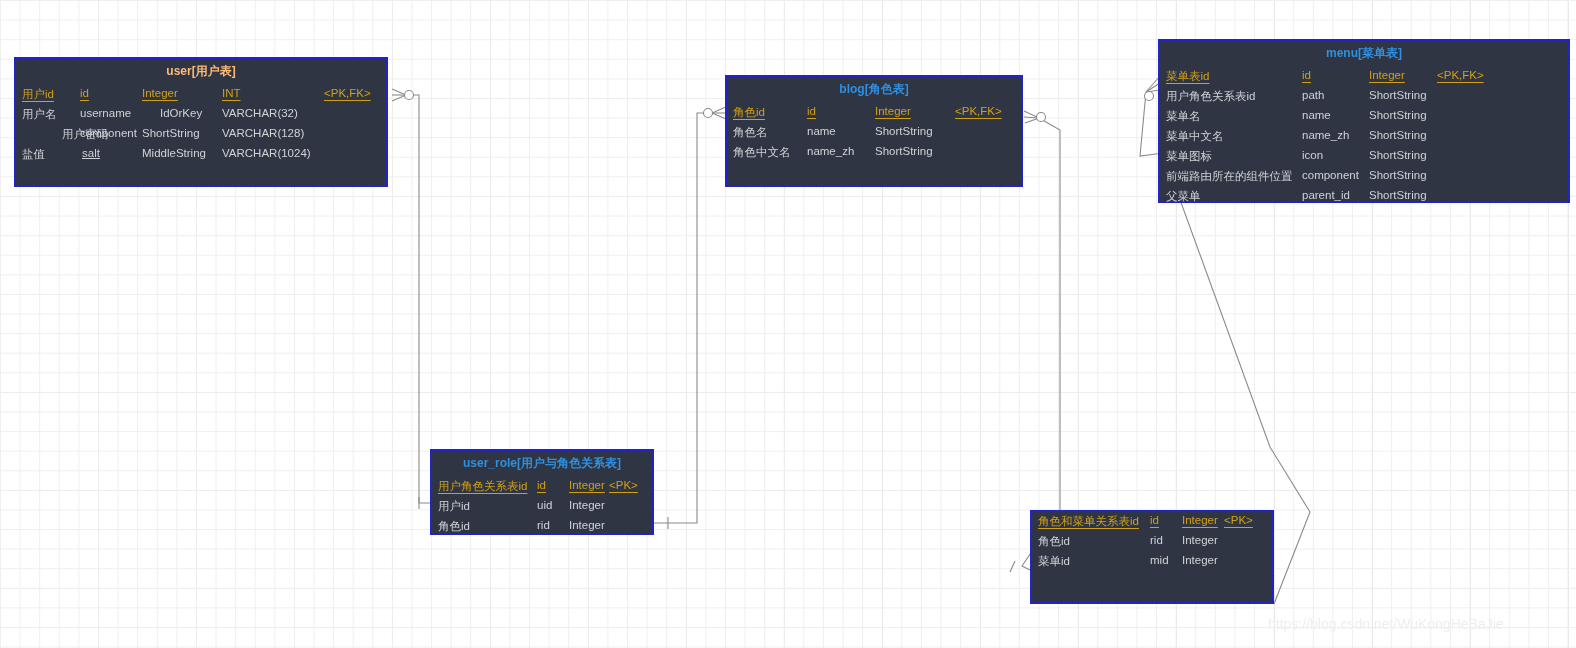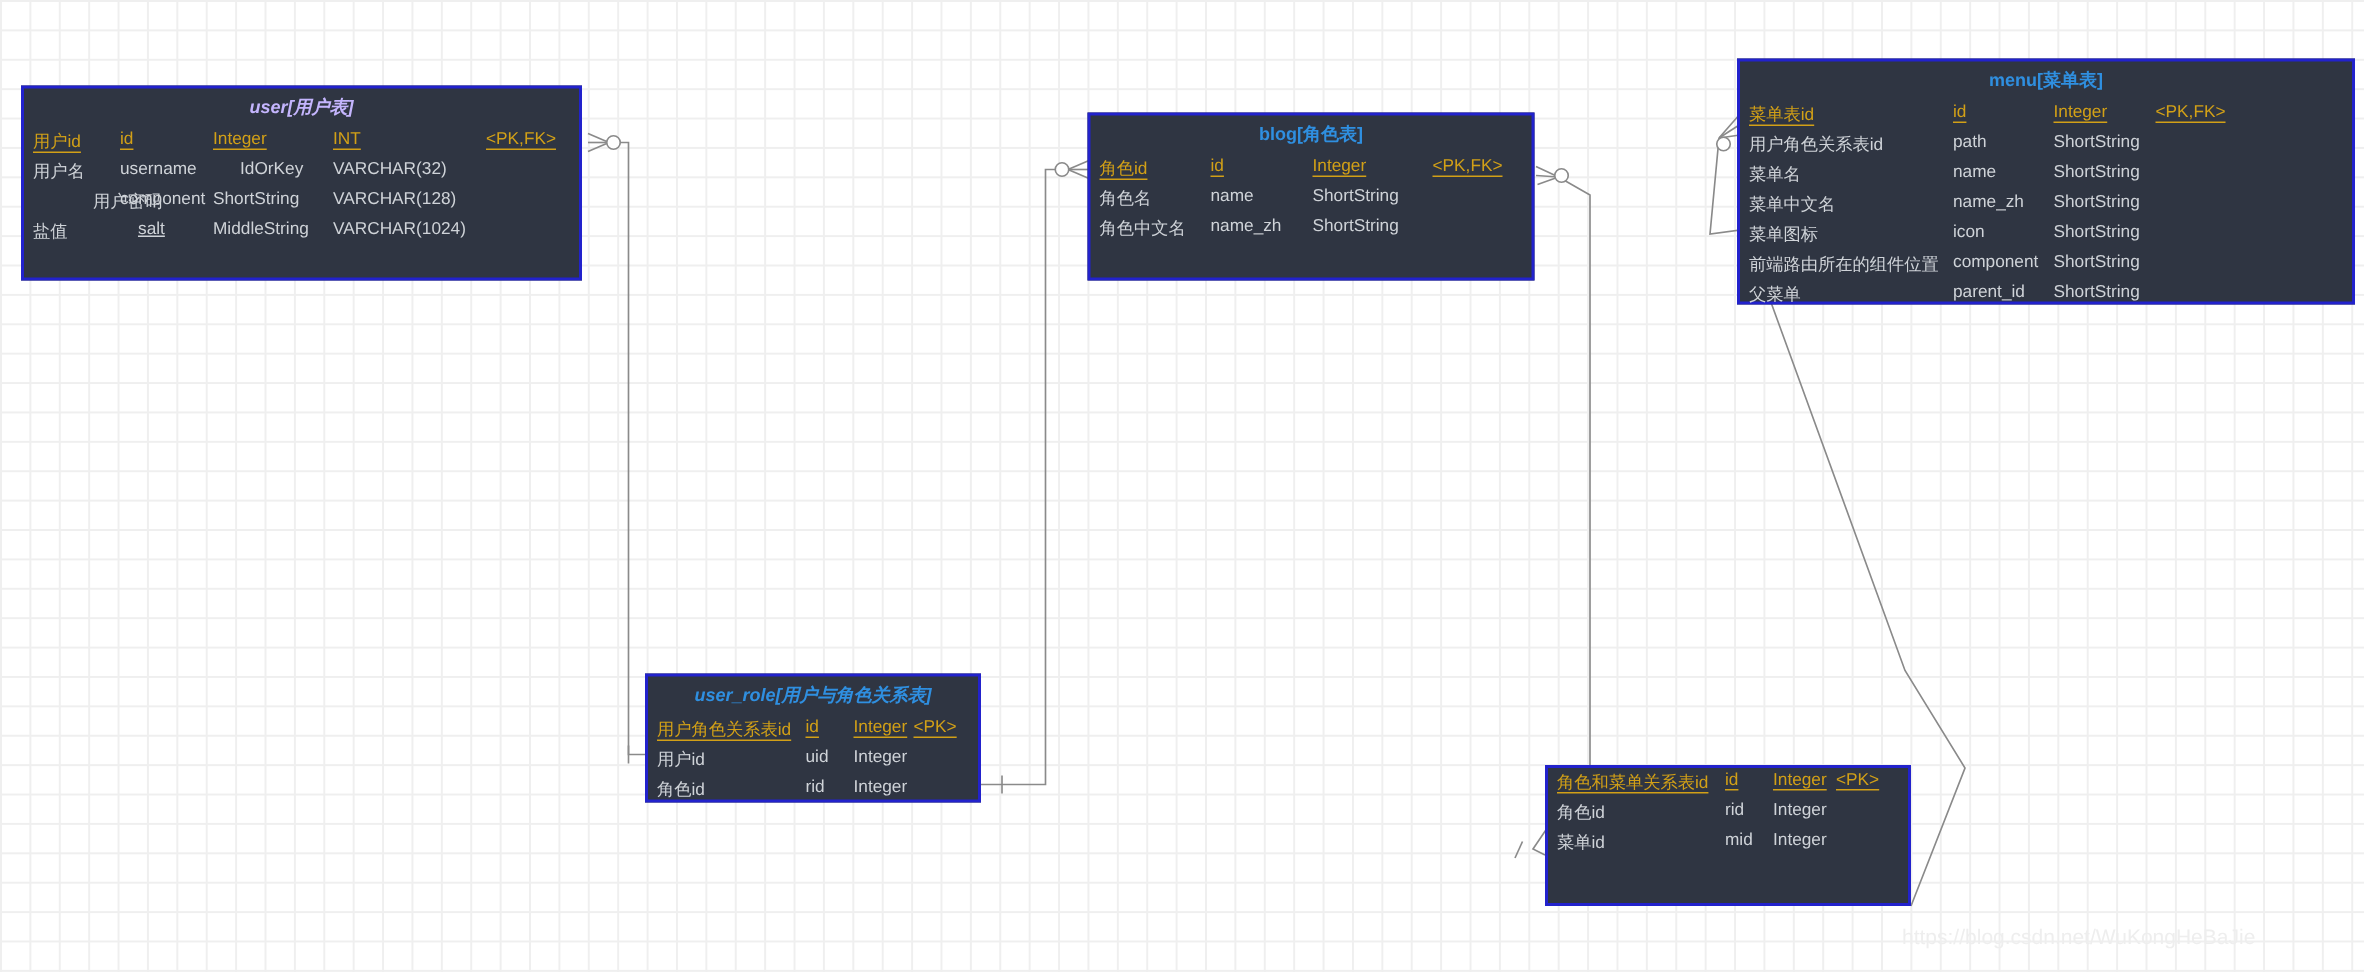--- a/index.html
+++ b/index.html
@@ -118,21 +118,21 @@
 
       <path d="M 419 497 L 419 509"></path>
       <path d="M 668 517 L 668 529"></path>
       <path d="M 1015 561 L 1010 572"></path>
     </g>
   </svg>
 
   <div class="watermark" style="left:1268px; top:616px;">https://blog.csdn.net/WuKongHeBaJie</div>
 
 <div class="entity" style="left: 14px; top: 57px; width: 374px; height: 130px; background: rgb(47, 53, 66); border-color: rgb(34, 34, 204);">
-      <div class="entity-title" style="color: #c4b5fd; font-style: italic;">user[用户表]</div>
+      <div class="entity-title" style="color: #fdba74;">user[用户表]</div>
       <div class="rows">
         <div class="row pk">
           <span class="cell" style="left: 6px; color: rgb(210, 160, 23);">用户id</span>
           <span class="cell" style="left: 64px; color: rgb(210, 160, 23);">id</span>
           <span class="cell" style="left: 126px; color: rgb(210, 160, 23);">Integer</span>
           <span class="cell" style="left: 206px; color: rgb(210, 160, 23);">INT</span>
           <span class="cell" style="left: 308px; color: rgb(210, 160, 23);">&lt;PK,FK&gt;</span>
         </div>
         <div class="row">
           <span class="cell" style="left: 6px; color: rgb(207, 211, 216);">用户名</span>
@@ -141,21 +141,21 @@
           <span class="cell" style="left: 206px; color: rgb(207, 211, 216);">VARCHAR(32)</span>
         </div>
         <div class="row">
           <span class="cell" style="left: 6px; color: rgb(207, 211, 216); margin-left: 40px;">用户密码</span>
           <span class="cell" style="left: 64px; color: rgb(207, 211, 216);">component</span>
           <span class="cell" style="left: 126px; color: rgb(207, 211, 216);">ShortString</span>
           <span class="cell" style="left: 206px; color: rgb(207, 211, 216);">VARCHAR(128)</span>
         </div>
         <div class="row">
           <span class="cell" style="left: 6px; color: rgb(207, 211, 216);">盐值</span>
-          <span class="cell" style="left: 76px; color: rgb(207, 211, 216); text-decoration: underline;">salt</span>
+          <span class="cell" style="left: 66px; color: rgb(207, 211, 216); text-decoration: underline;">salt</span>
           <span class="cell" style="left: 126px; color: rgb(207, 211, 216);">MiddleString</span>
           <span class="cell" style="left: 206px; color: rgb(207, 211, 216);">VARCHAR(1024)</span>
         </div>
       </div>
     </div>
     <div class="entity" style="left: 725px; top: 75px; width: 298px; height: 112px; background: rgb(47, 53, 66); border-color: rgb(34, 34, 204);">
       <div class="entity-title" style="color: rgb(47, 143, 224);">blog[角色表]</div>
       <div class="rows">
         <div class="row pk">
           <span class="cell" style="left: 6px; color: rgb(210, 160, 23);">角色id</span>
@@ -210,21 +210,21 @@
           <span class="cell" style="left: 209px; color: rgb(207, 211, 216);">ShortString</span>
         </div>
         <div class="row">
           <span class="cell" style="left: 6px; color: rgb(207, 211, 216);">父菜单</span>
           <span class="cell" style="left: 142px; color: rgb(207, 211, 216);">parent_id</span>
           <span class="cell" style="left: 209px; color: rgb(207, 211, 216);">ShortString</span>
         </div>
       </div>
     </div>
     <div class="entity" style="left: 430px; top: 449px; width: 224px; height: 86px; background: rgb(47, 53, 66); border-color: rgb(34, 34, 204);">
-      <div class="entity-title" style="color: rgb(47, 143, 224); font-style: italic;">user_role[用户与角色关系表]</div>
+      <div class="entity-title" style="color: rgb(47, 143, 224);">user_role[用户与角色关系表]</div>
       <div class="rows">
         <div class="row pk">
           <span class="cell" style="left: 6px; color: rgb(210, 160, 23);">用户角色关系表id</span>
           <span class="cell" style="left: 105px; color: rgb(210, 160, 23);">id</span>
           <span class="cell" style="left: 137px; color: rgb(210, 160, 23);">Integer</span>
           <span class="cell" style="left: 177px; color: rgb(210, 160, 23);">&lt;PK&gt;</span>
         </div>
         <div class="row">
           <span class="cell" style="left: 6px; color: rgb(207, 211, 216);">用户id</span>
           <span class="cell" style="left: 105px; color: rgb(207, 211, 216);">uid</span>

